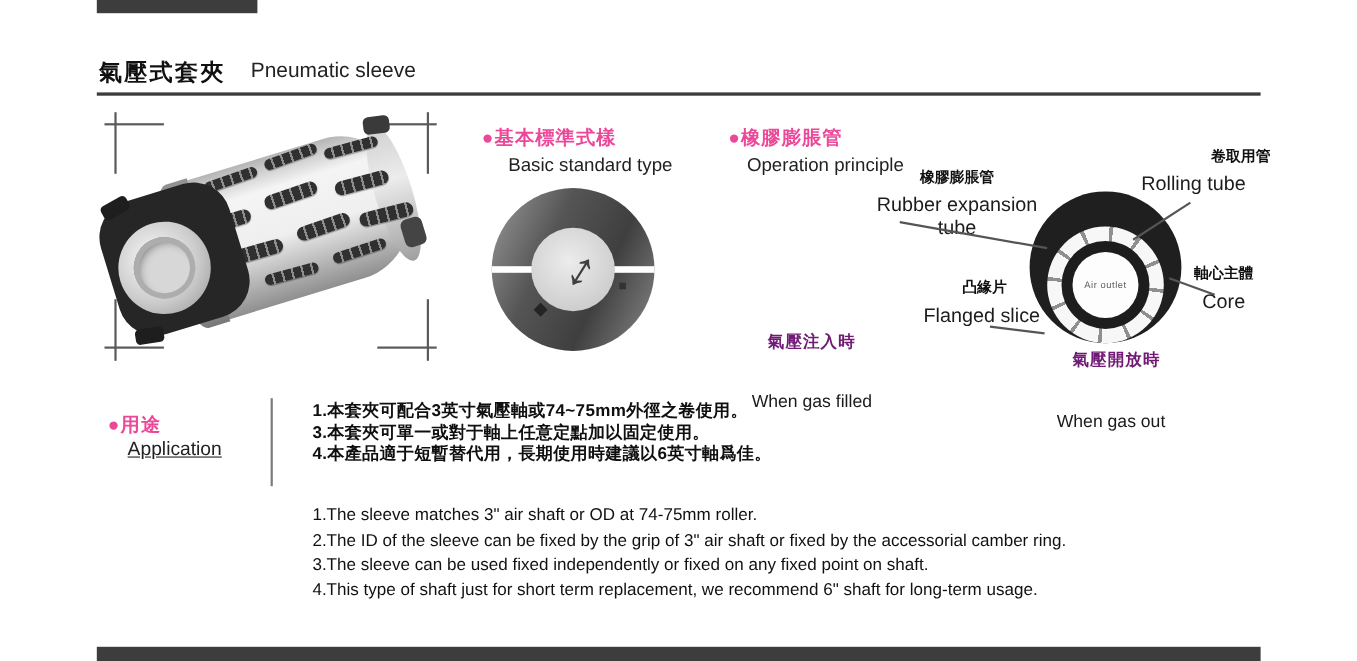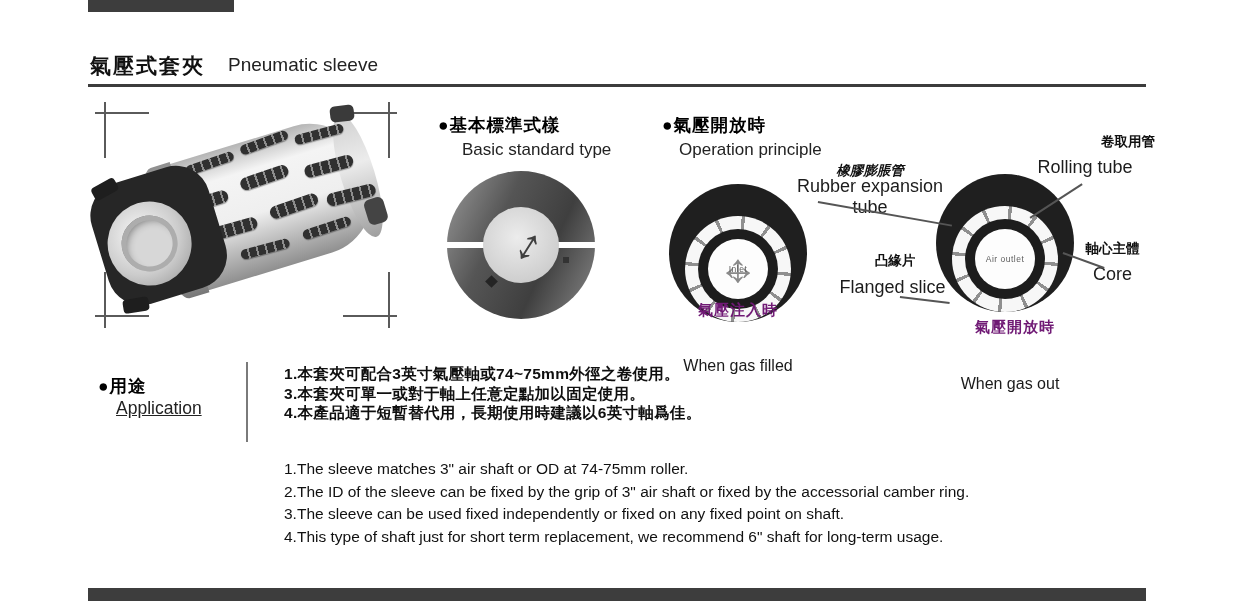--- a/index.html
+++ b/index.html
@@ -38,21 +38,21 @@
     background:repeating-linear-gradient(90deg,#303030 0 7px,#8d8d8d 7px 9px); box-shadow:0 1px 1px rgba(0,0,0,.35); }
   .pad.sm { height:10px; }
   .chuck { position:absolute; left:-14px; top:6px; width:122px; height:126px; background:#262626; border-radius:34px; }
   .chuck-tab { position:absolute; width:26px; height:14px; background:#1e1e1e; border-radius:4px; }
   .metal-ring { position:absolute; left:8px; top:26px; width:84px; height:84px; border-radius:50%;
     background:radial-gradient(circle at 42% 38%,#fafafa,#cccccc 55%,#939393); }
   .bore { position:absolute; left:22px; top:40px; width:56px; height:56px; border-radius:50%; background:#d7d7d7;
     box-shadow:inset 0 0 0 5px #adadad, inset 3px 5px 9px rgba(0,0,0,.45); }
 
   
-  .h-zh { font-size:17.5px; font-weight:700; color:#000000; letter-spacing:1px; }
+  .h-zh { font-size:17.5px; font-weight:700; color:#ec4899; letter-spacing:1px; }
   .h-en { font-size:17px; font-weight:400; color:#222; }
 
   
   .basic-circle { left:447px; top:171px; width:148px; height:148px; border-radius:50%;
     background:linear-gradient(115deg,#9a9a9a 0%,#555 35%,#3f3f3f 65%,#8a8a8a 100%); }
   .basic-slit { position:absolute; left:0; top:71px; width:148px; height:6px; background:#fff; }
   .basic-inner { position:absolute; left:36px; top:36px; width:76px; height:76px; border-radius:50%;
     background:radial-gradient(circle at 45% 40%,#ececec,#cfcfcf 70%,#bdbdbd); }
   .basic-inner::before { content:"\2194"; position:absolute; left:50%; top:50%;
     transform:translate(-50%,-54%) rotate(-58deg); font-size:46px; color:#3f3f3f; }
@@ -136,48 +136,39 @@
 
   <div class="abs h-zh" style="left:438px;top:113px;">●基本標準式樣</div>
   <div class="abs h-en" style="left:462px;top:140px;">Basic standard type</div>
   <div class="abs basic-circle">
     <div class="basic-slit"></div>
     <div class="basic-inner"></div>
     <div class="basic-diamond"></div>
     <div class="basic-dot"></div>
   </div>
 
-  <div class="abs h-zh" style="left:662px;top:113px;">●氣壓開放時</div>
+  <div class="abs h-zh" style="left:662px;top:113px;">●橡膠膨脹管</div>
   <div class="abs h-en" style="left:679px;top:140px;">Operation principle</div>
 
-  <div class="abs op-circle" style="left:669px;top:184px;">
-    <div class="op-gap">
-      <div class="op-ring">
-        <div class="op-center inlet">
-          <span class="ctr-label">Inlet</span>
-        </div>
-      </div>
-    </div>
-  </div>
   <div class="abs cap-zh" style="left:665px;top:301px;width:146px;">氣壓注入時</div>
   <div class="abs cap-en" style="left:665px;top:321px;width:146px;">When gas filled</div>
 
   <div class="abs op-circle" style="left:936px;top:174px;">
     <div class="op-gap">
       <div class="op-ring">
         <div class="op-center">
           <span class="ctr-label">Air outlet</span>
         </div>
       </div>
     </div>
   </div>
   <div class="abs cap-zh" style="left:940px;top:318px;width:150px;">氣壓開放時</div>
   <div class="abs cap-en" style="left:935px;top:339px;width:150px;">When gas out</div>
 
-  <div class="abs lbl-zh" style="left:800px;top:162px;width:140px;font-style:italic;">橡膠膨脹管</div>
+  <div class="abs lbl-zh" style="left:800px;top:152px;width:140px;">橡膠膨脹管</div>
   <div class="abs lbl-en" style="left:790px;top:176px;width:160px;">Rubber expansion tube</div>
   <div class="abs lbl-zh" style="left:1015px;top:133px;width:140px;text-align:right;">卷取用管</div>
   <div class="abs lbl-en" style="left:1015px;top:157px;width:140px;">Rolling tube</div>
   <div class="abs lbl-zh" style="left:845px;top:252px;width:100px;">凸緣片</div>
   <div class="abs lbl-en" style="left:835px;top:277px;width:115px;">Flanged slice</div>
   <div class="abs lbl-zh" style="left:1060px;top:240px;width:105px;">軸心主體</div>
   <div class="abs lbl-en" style="left:1060px;top:264px;width:105px;">Core</div>
 
   <div class="leader" style="left:818px;top:201px;width:136px;transform:rotate(10deg);"></div>
   <div class="leader" style="left:1030px;top:217px;width:62px;transform:rotate(-33deg);"></div>

